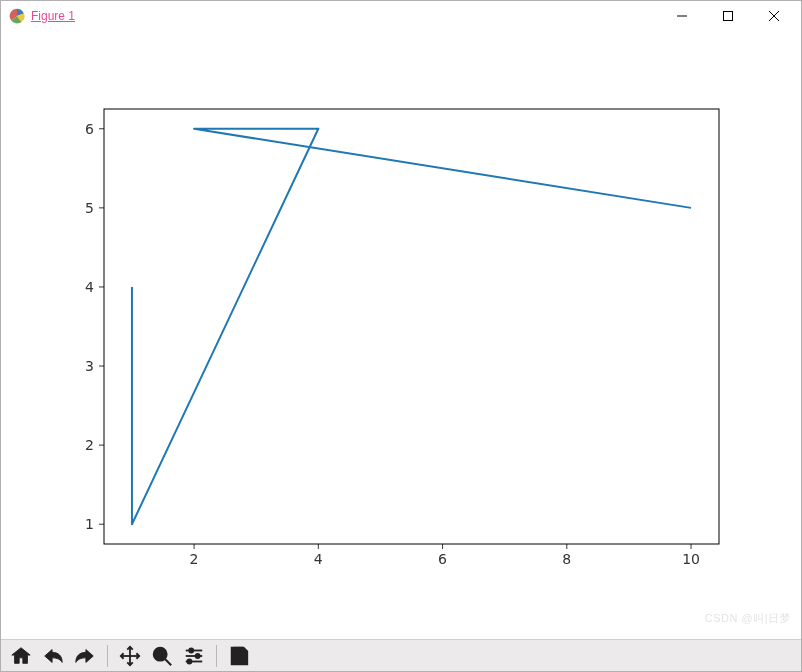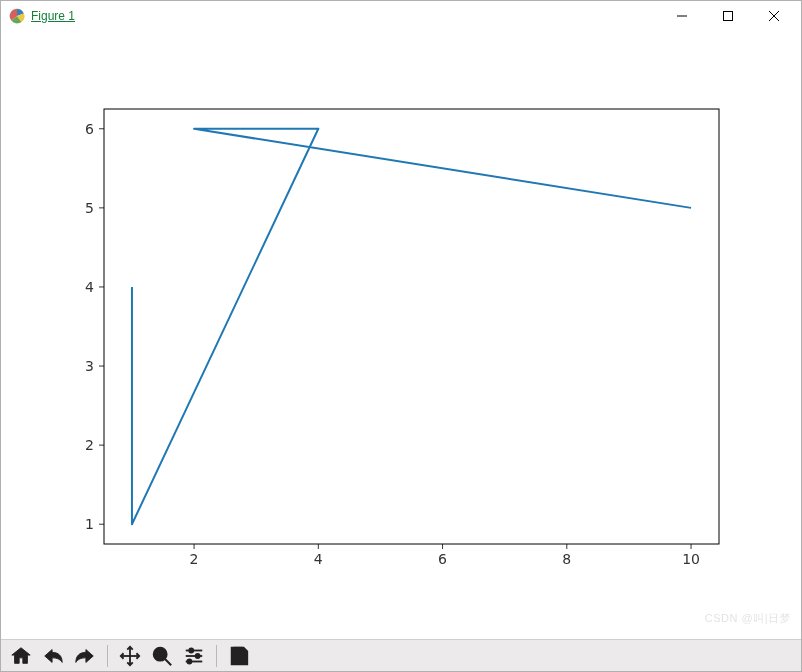--- a/index.html
+++ b/index.html
@@ -14,21 +14,21 @@
     overflow: hidden;
   }
   
   .titlebar {
     height: 30px;
     display: flex;
     align-items: center;
     padding: 0 4px;
     background: #fff;
     font-size: 12px;
-    color: #15803d;
+    color: #ec4899;
     text-decoration: underline;
   }
   .titlebar .app-icon {
     width: 16px; height: 16px; margin: 0 6px 0 4px;
     display: flex; align-items: center; justify-content: center;
   }
   .titlebar .title { flex: 0 1 auto; }
   .titlebar .spacer { flex: 1 1 auto; }
   .win-controls { display: flex; }
   .win-btn {

